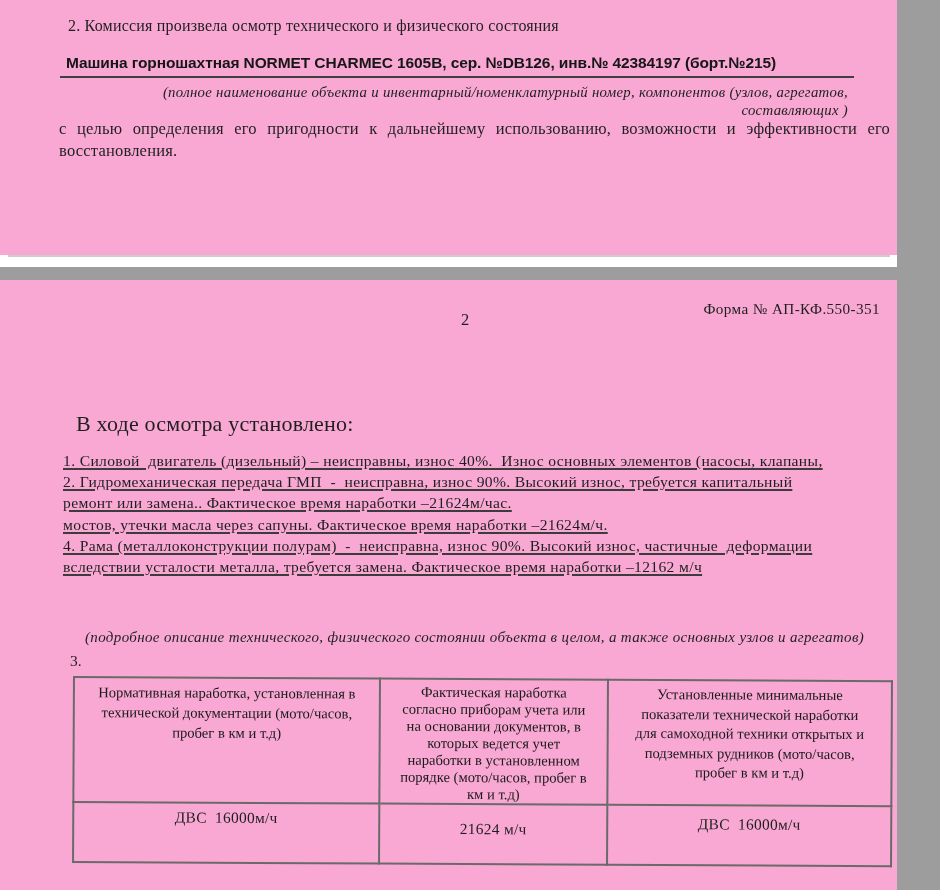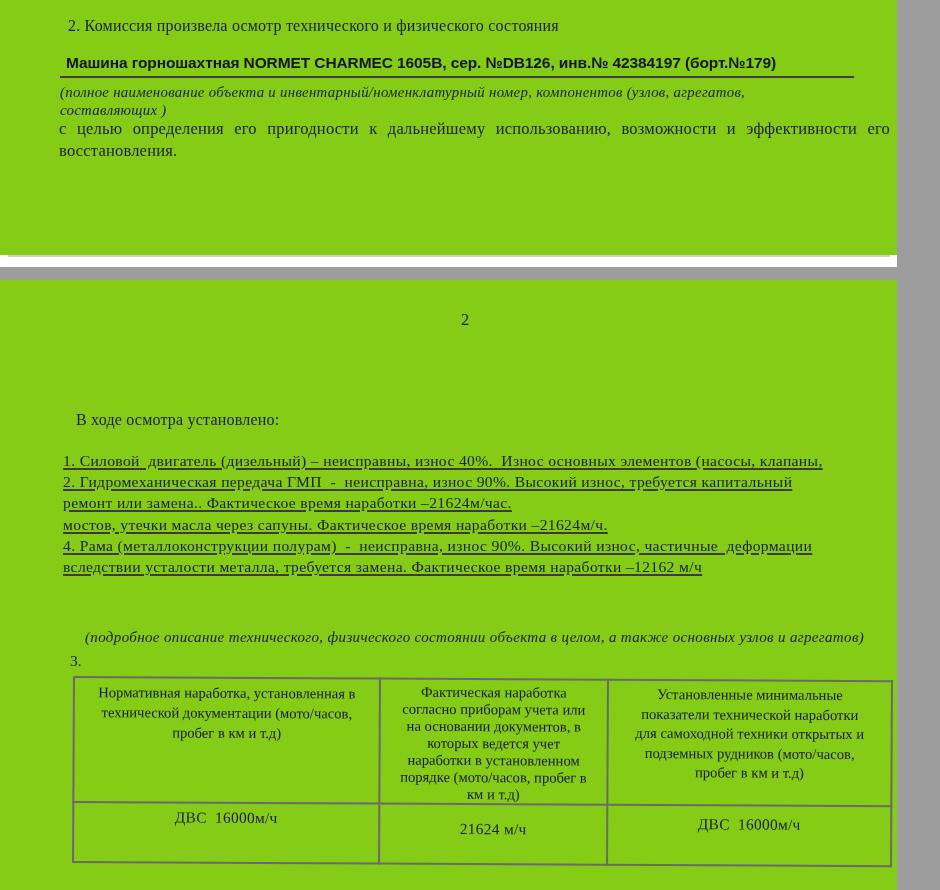--- a/index.html
+++ b/index.html
@@ -4,40 +4,40 @@
 <style>
   html,body{margin:0;padding:0;width:940px;height:890px;overflow:hidden;background:#ffffff;}
   body{font-family:"Liberation Serif","DejaVu Serif",serif;color:#1f1f1f;-webkit-font-smoothing:antialiased;}
   .app{position:relative;width:940px;height:890px;background:#ffffff;}
 
   
   .side-band{position:absolute;left:897px;top:0;width:43px;height:890px;background:#9d9d9d;}
   .page-separator{position:absolute;left:0;top:267px;width:940px;height:13px;background:#9d9d9d;}
   .page1-edge{position:absolute;left:8px;top:255px;width:882px;height:2px;background:#cdcdcd;}
 
-  .page{position:absolute;left:0;width:897px;background:#84cc16;}
+  .page{position:absolute;left:0;width:897px;background:#f9a8d4;}
   .page-1{top:0;height:255px;}
   .page-2{top:280px;height:610px;}
 
   
   .p1-heading{position:absolute;left:68px;top:17px;font-size:16px;letter-spacing:0.2px;}
   .machine-line{position:absolute;left:60px;top:52px;width:788px;padding:2px 0 4px 6px;
     border-bottom:2px solid #3f3f3f;
     font-family:"Liberation Sans","DejaVu Sans",sans-serif;font-weight:bold;font-size:15.5px;
     letter-spacing:-0.1px;color:#161616;}
-  .machine-caption{position:absolute;left:60px;top:84px;width:788px;text-align:left;
+  .machine-caption{position:absolute;left:60px;top:84px;width:788px;text-align:right;
     font-style:italic;font-size:14.8px;line-height:17.5px;white-space:pre-line;letter-spacing:0.3px;}
   .purpose{position:absolute;left:59px;top:118px;width:831px;font-size:16.5px;line-height:21.5px;
     text-align:justify;letter-spacing:0.2px;}
 
   
   .form-number{position:absolute;left:690px;top:20px;width:190px;text-align:right;
     font-size:15.2px;letter-spacing:0.4px;}
   .page-number{position:absolute;left:430px;top:30px;width:70px;text-align:center;font-size:16.5px;}
-  .intro{position:absolute;left:76px;top:131px;font-size:16px;letter-spacing:0.2px;}
+  .intro{position:absolute;left:76px;top:131px;font-size:22px;letter-spacing:0.2px;}
 
   .findings{position:absolute;left:63px;top:170px;width:815px;}
   .finding-line{font-size:15.6px;line-height:21.2px;white-space:pre;letter-spacing:0.35px;
     text-decoration:underline;text-decoration-thickness:1.5px;text-underline-offset:2px;
     text-decoration-color:#3c3c3c;}
 
   .note{position:absolute;left:85px;top:349px;width:790px;text-align:left;font-style:italic;
     font-size:15px;letter-spacing:0.35px;}
   .section-number{position:absolute;left:70px;top:372px;font-size:15.5px;}
 
@@ -58,30 +58,31 @@
   td.cell-data.d2{padding-top:15px;}
   td.cell-data.d3{padding-top:9px;}
 </style>
 </head>
 <body>
 
 <div class="app">
 
   <section class="page page-1">
     <div class="p1-heading">2. Комиссия произвела осмотр технического и физического состояния</div>
-    <div class="machine-line">Машина горношахтная NORMET CHARMEC 1605B, сер. №DB126, инв.№ 42384197 (борт.№179)</div>
+    <div class="machine-line">Машина горношахтная NORMET CHARMEC 1605B, сер. №DB126, инв.№ 42384197 (борт.№215)</div>
     <div class="machine-caption">(полное наименование объекта и инвентарный/номенклатурный номер, компонентов (узлов, агрегатов,
 составляющих )</div>
     <div class="purpose">с целью определения его пригодности к дальнейшему использованию, возможности и эффективности его восстановления.</div>
   </section>
 
   <div class="page1-edge"></div>
   <div class="page-separator"></div>
 
   <section class="page page-2">
+    <div class="form-number">Форма № АП-КФ.550-351</div>
     <div class="page-number">2</div>
     <div class="intro">В ходе осмотра установлено:</div>
 
     <div class="findings">
       <div class="finding-line">1. Силовой  двигатель (дизельный) – неисправны, износ 40%.  Износ основных элементов (насосы, клапаны,</div>
       <div class="finding-line">2. Гидромеханическая передача ГМП  -  неисправна, износ 90%. Высокий износ, требуется капитальный</div>
       <div class="finding-line">ремонт или замена.. Фактическое время наработки –21624м/час.</div>
       <div class="finding-line">мостов, утечки масла через сапуны. Фактическое время наработки –21624м/ч.</div>
       <div class="finding-line">4. Рама (металлоконструкции полурам)  -  неисправна, износ 90%. Высокий износ, частичные  деформации</div>
       <div class="finding-line">вследствии усталости металла, требуется замена. Фактическое время наработки –12162 м/ч</div>

